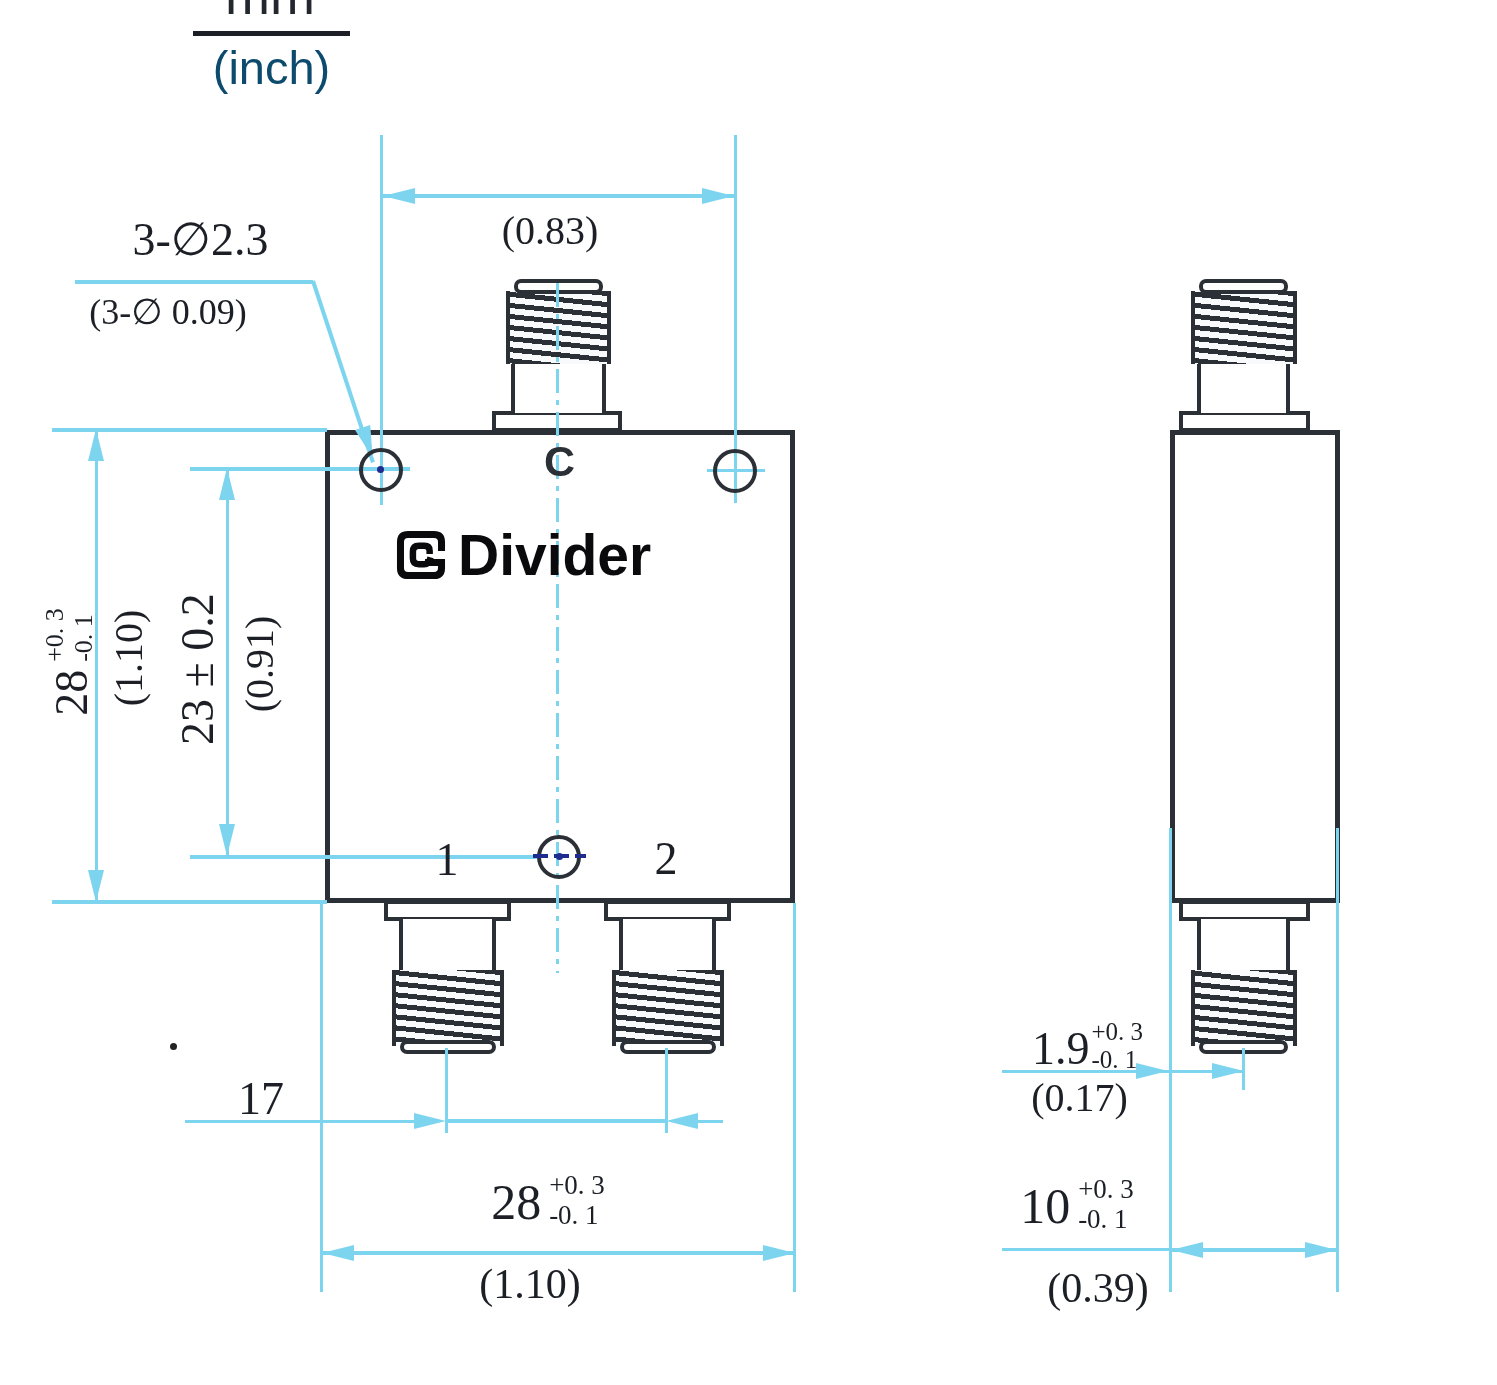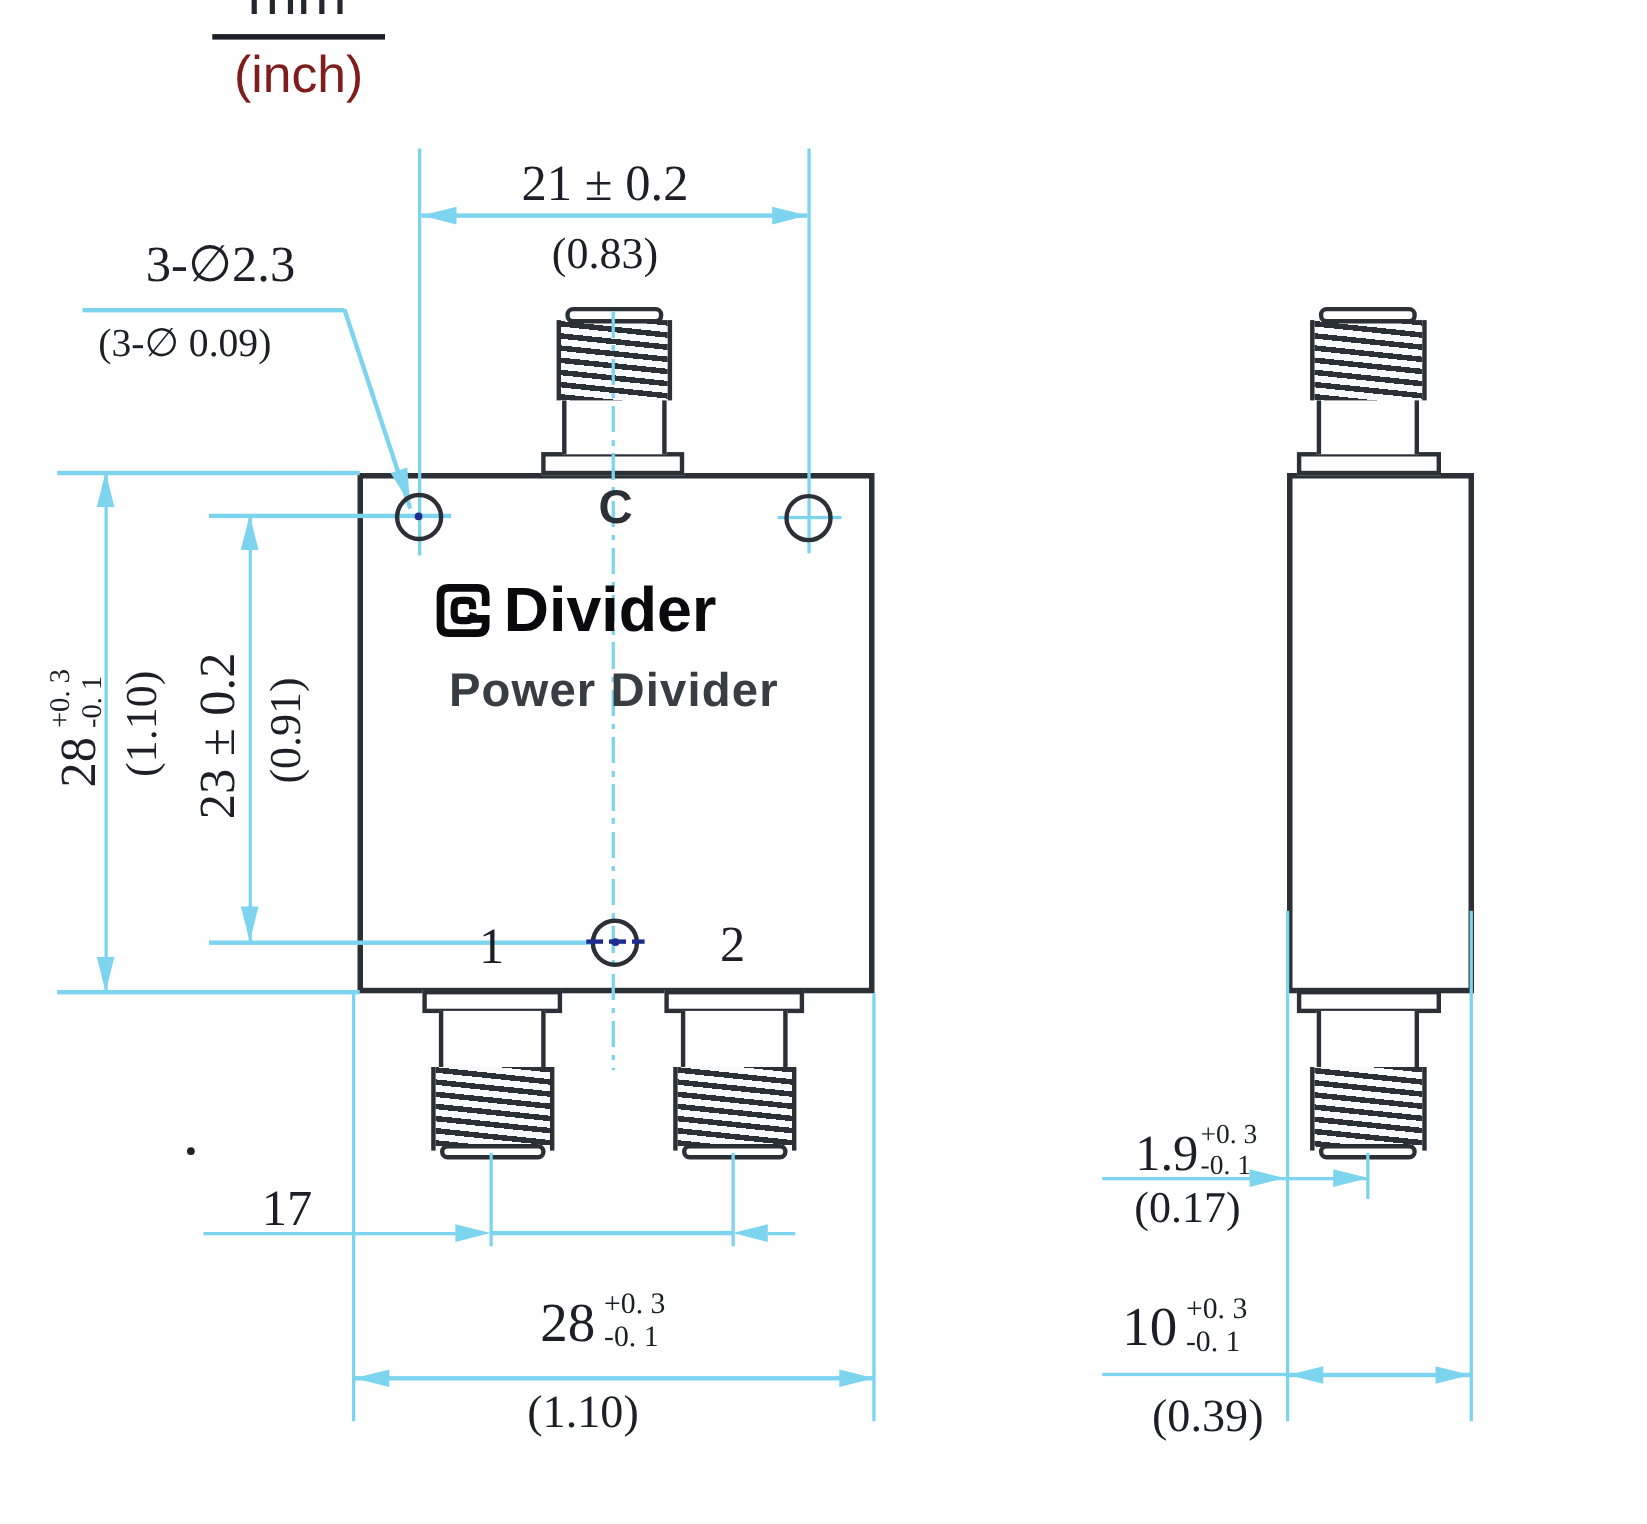--- a/index.html
+++ b/index.html
@@ -41,21 +41,21 @@
           font-size:43px; color:var(--dark);}
   .logo-row{position:absolute; display:flex; align-items:center; gap:10px;}
   .logo-text{font-family:"Liberation Sans","DejaVu Sans",sans-serif; font-weight:700; font-size:57px; color:#0a0a0c; letter-spacing:0px;}
   .subtitle{position:absolute; font-family:"Liberation Sans","DejaVu Sans",sans-serif; font-weight:700;
             font-size:43px; color:#383d44; letter-spacing:1px; text-align:center;}
   .unit-top-clip{position:absolute; overflow:hidden; height:20px; text-align:center;}
   .unit-top-clip span{display:block; margin-top:-36px; font-family:"Liberation Sans","DejaVu Sans",sans-serif;
             font-size:54px; color:#24282e;}
   .fracline{position:absolute; height:5px; background:#1c2026;}
   .unit-bottom{position:absolute; font-family:"Liberation Sans","DejaVu Sans",sans-serif; font-size:47px;
-            color:#7f1d1d; text-align:center;}
+            color:#0c4a6e; text-align:center;}
 </style>
 </head>
 <body>
 
 <div id="canvas">
 
   <div class="unit-top-clip" style="left:195px; top:0; width:150px;">
     <span>mm</span>
   </div>
   <div class="fracline" style="left:193px; top:31px; width:157px;"></div>
@@ -147,21 +147,20 @@
   <div class="hole" style="left:359px; top:448px;"></div>
   <div class="hole" style="left:713px; top:449px;"></div>
   <div class="hole" style="left:537px; top:835px;"></div>
   <div class="navydot" style="left:377px; top:466px;"></div>
   <div class="abs" style="left:533px; top:854px; width:53px; height:4px;
               background:repeating-linear-gradient(to right, var(--navy) 0 15px, transparent 15px 21px);"></div>
   <div class="navydot" style="left:556px; top:853px;"></div>
 
   <div class="abs" style="left:170px; top:1043px; width:7px; height:7px; border-radius:50%; background:#222;"></div>
 
-  <div class="dim" style="left:455px; top:140px; width:190px;">21 ± 0.2</div>
   <div class="dim paren" style="left:476px; top:207px; width:148px;">(0.83)</div>
 
   <div class="dim" style="left:88px; top:212px; width:225px;">3-∅2.3</div>
   <div class="dim" style="left:57px; top:291px; width:222px; font-size:36px;">(3-∅ 0.09)</div>
 
   <div class="dim rot" style="left:-17px; top:632px; width:175px; height:60px;">
     <span>28</span>
     <span class="tolstack">
       <span>+0. 3</span>
       <span>-0. 1</span>
@@ -207,15 +206,14 @@
 
   <div class="logo-row" style="left:394px; top:526px; height:58px;">
     <span style="display:inline-block; width:54px; height:54px;">
       <svg viewBox="0 0 100 100" width="54" height="54">
         <path d="M88 36 V26 Q88 12 74 12 H26 Q12 12 12 26 V74 Q12 88 26 88 H74 Q88 88 88 74 V64 H64" fill="none" stroke="#0a0a0c" stroke-width="13" stroke-linecap="square"></path>
         <path d="M66 42 Q66 33 56 33 H46 Q35 33 35 44 V56 Q35 67 46 67 H56 Q64 67 66 60" fill="none" stroke="#0a0a0c" stroke-width="12" stroke-linecap="square"></path>
       </svg>
     </span>
     <span class="logo-text">Divider</span>
   </div>
-  <div class="subtitle" style="left:358px; top:604px; width:400px;">Power Divider</div>
 
 </div>
 
 </body></html>

